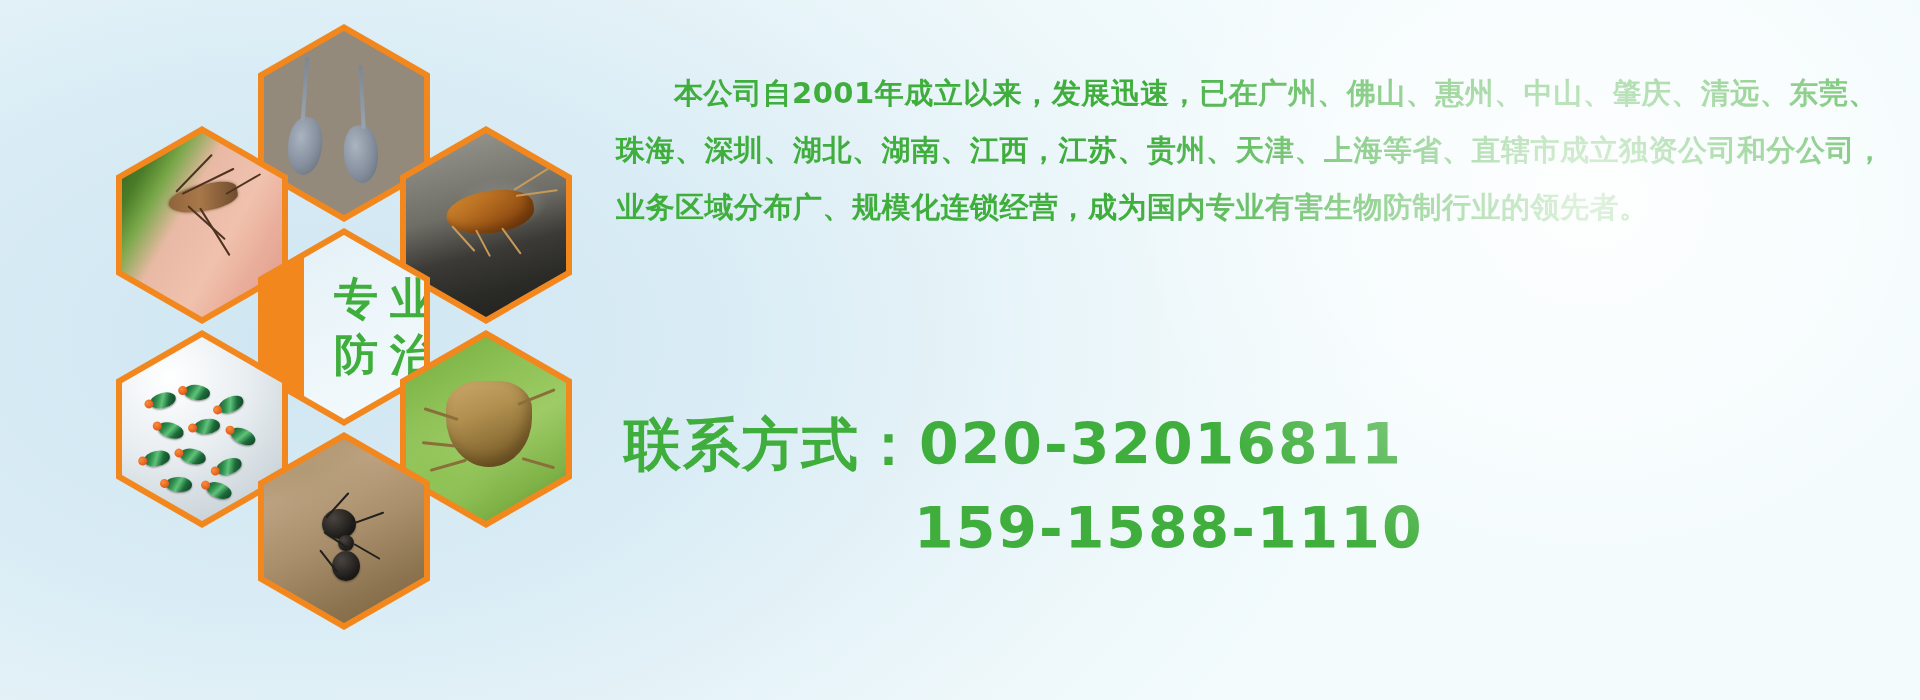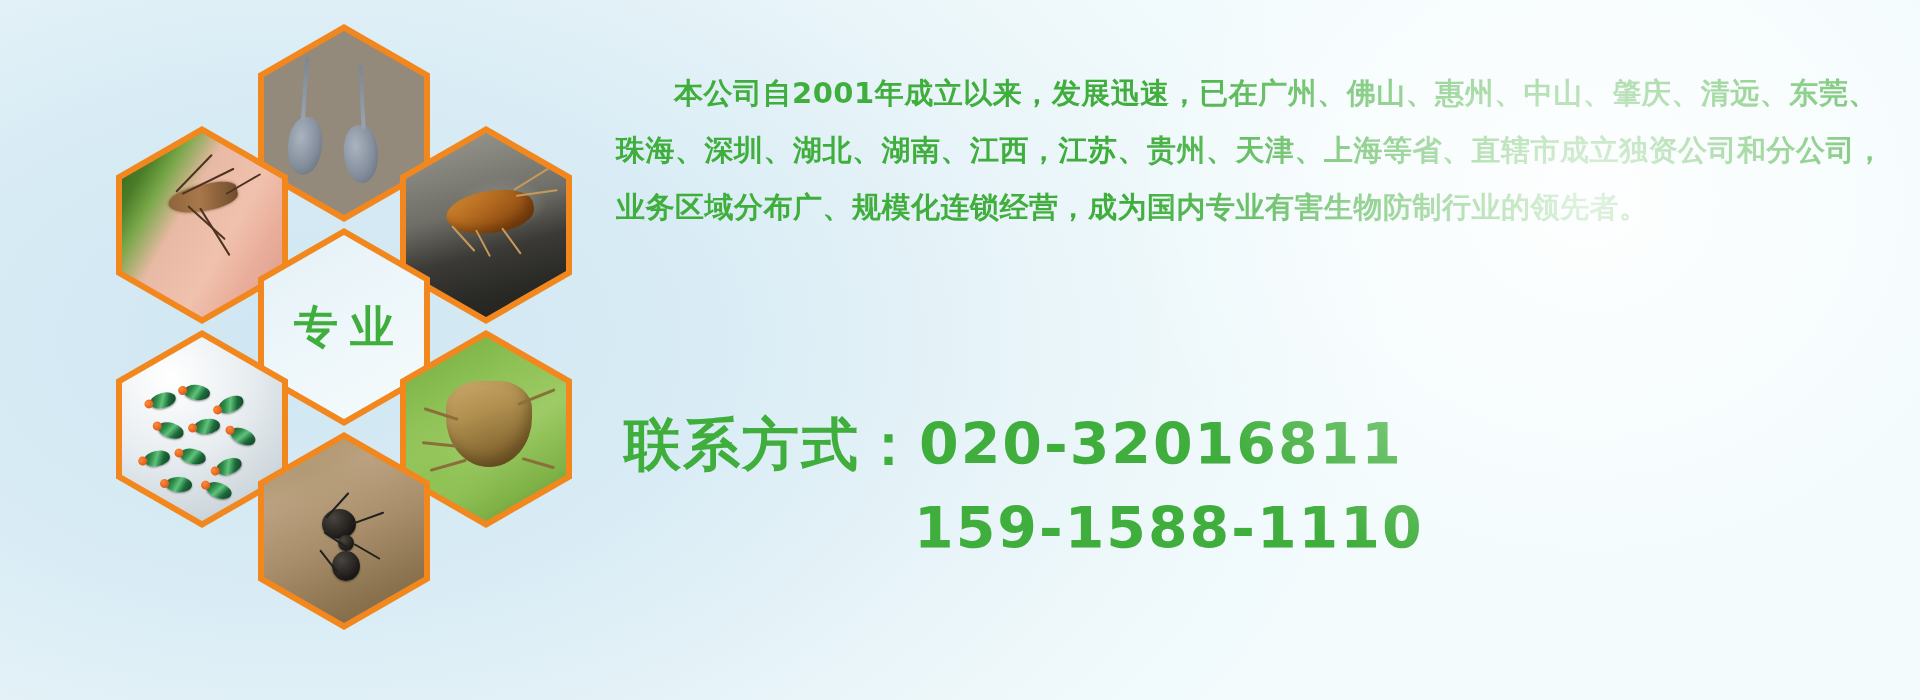--- a/index.html
+++ b/index.html
@@ -195,20 +195,21 @@
   }
 
   .hex-center-inner {
     width: 100%; height: 100%;
     background: linear-gradient(150deg, #e4f1f7 0%, #edf6fa 45%, #f4fbfc 100%);
     display: flex;
     flex-direction: column;
     align-items: center;
     justify-content: center;
     gap: 10px;
+    margin-left: 40px;
   }
   .hex-center-line {
     color: #3fae3c;
     font-size: 44px;
     font-weight: 700;
     letter-spacing: 12px;
     text-indent: 12px;
     line-height: 1.05;
     white-space: nowrap;
     font-family: "DejaVu Sans", "Liberation Sans", sans-serif;
@@ -290,20 +291,21 @@
           <div class="ant-l" style="left:70px; top:96px; width:30px; transform:rotate(62deg);"></div>
           <div class="ant-l" style="left:96px; top:94px; width:32px; transform:rotate(54deg);"></div>
         </div>
       </div>
     </div>
 
     <div class="hex" style="left:162px; top:212px;">
       <div class="hex-inner">
         <div class="hex-center-inner">
           <div class="hex-center-line">专业</div>
+          <div class="hex-center-line">防治</div>
         </div>
       </div>
     </div>
 
     <div class="hex" style="left:20px; top:314px;">
       <div class="hex-inner">
         <div class="ph-flies">
           <div class="fly" style="left:28px; top:56px; transform:rotate(-14deg);"></div>
           <div class="fly" style="left:62px; top:48px; transform:rotate(8deg);"></div>
           <div class="fly" style="left:96px; top:60px; transform:rotate(-22deg);"></div>

